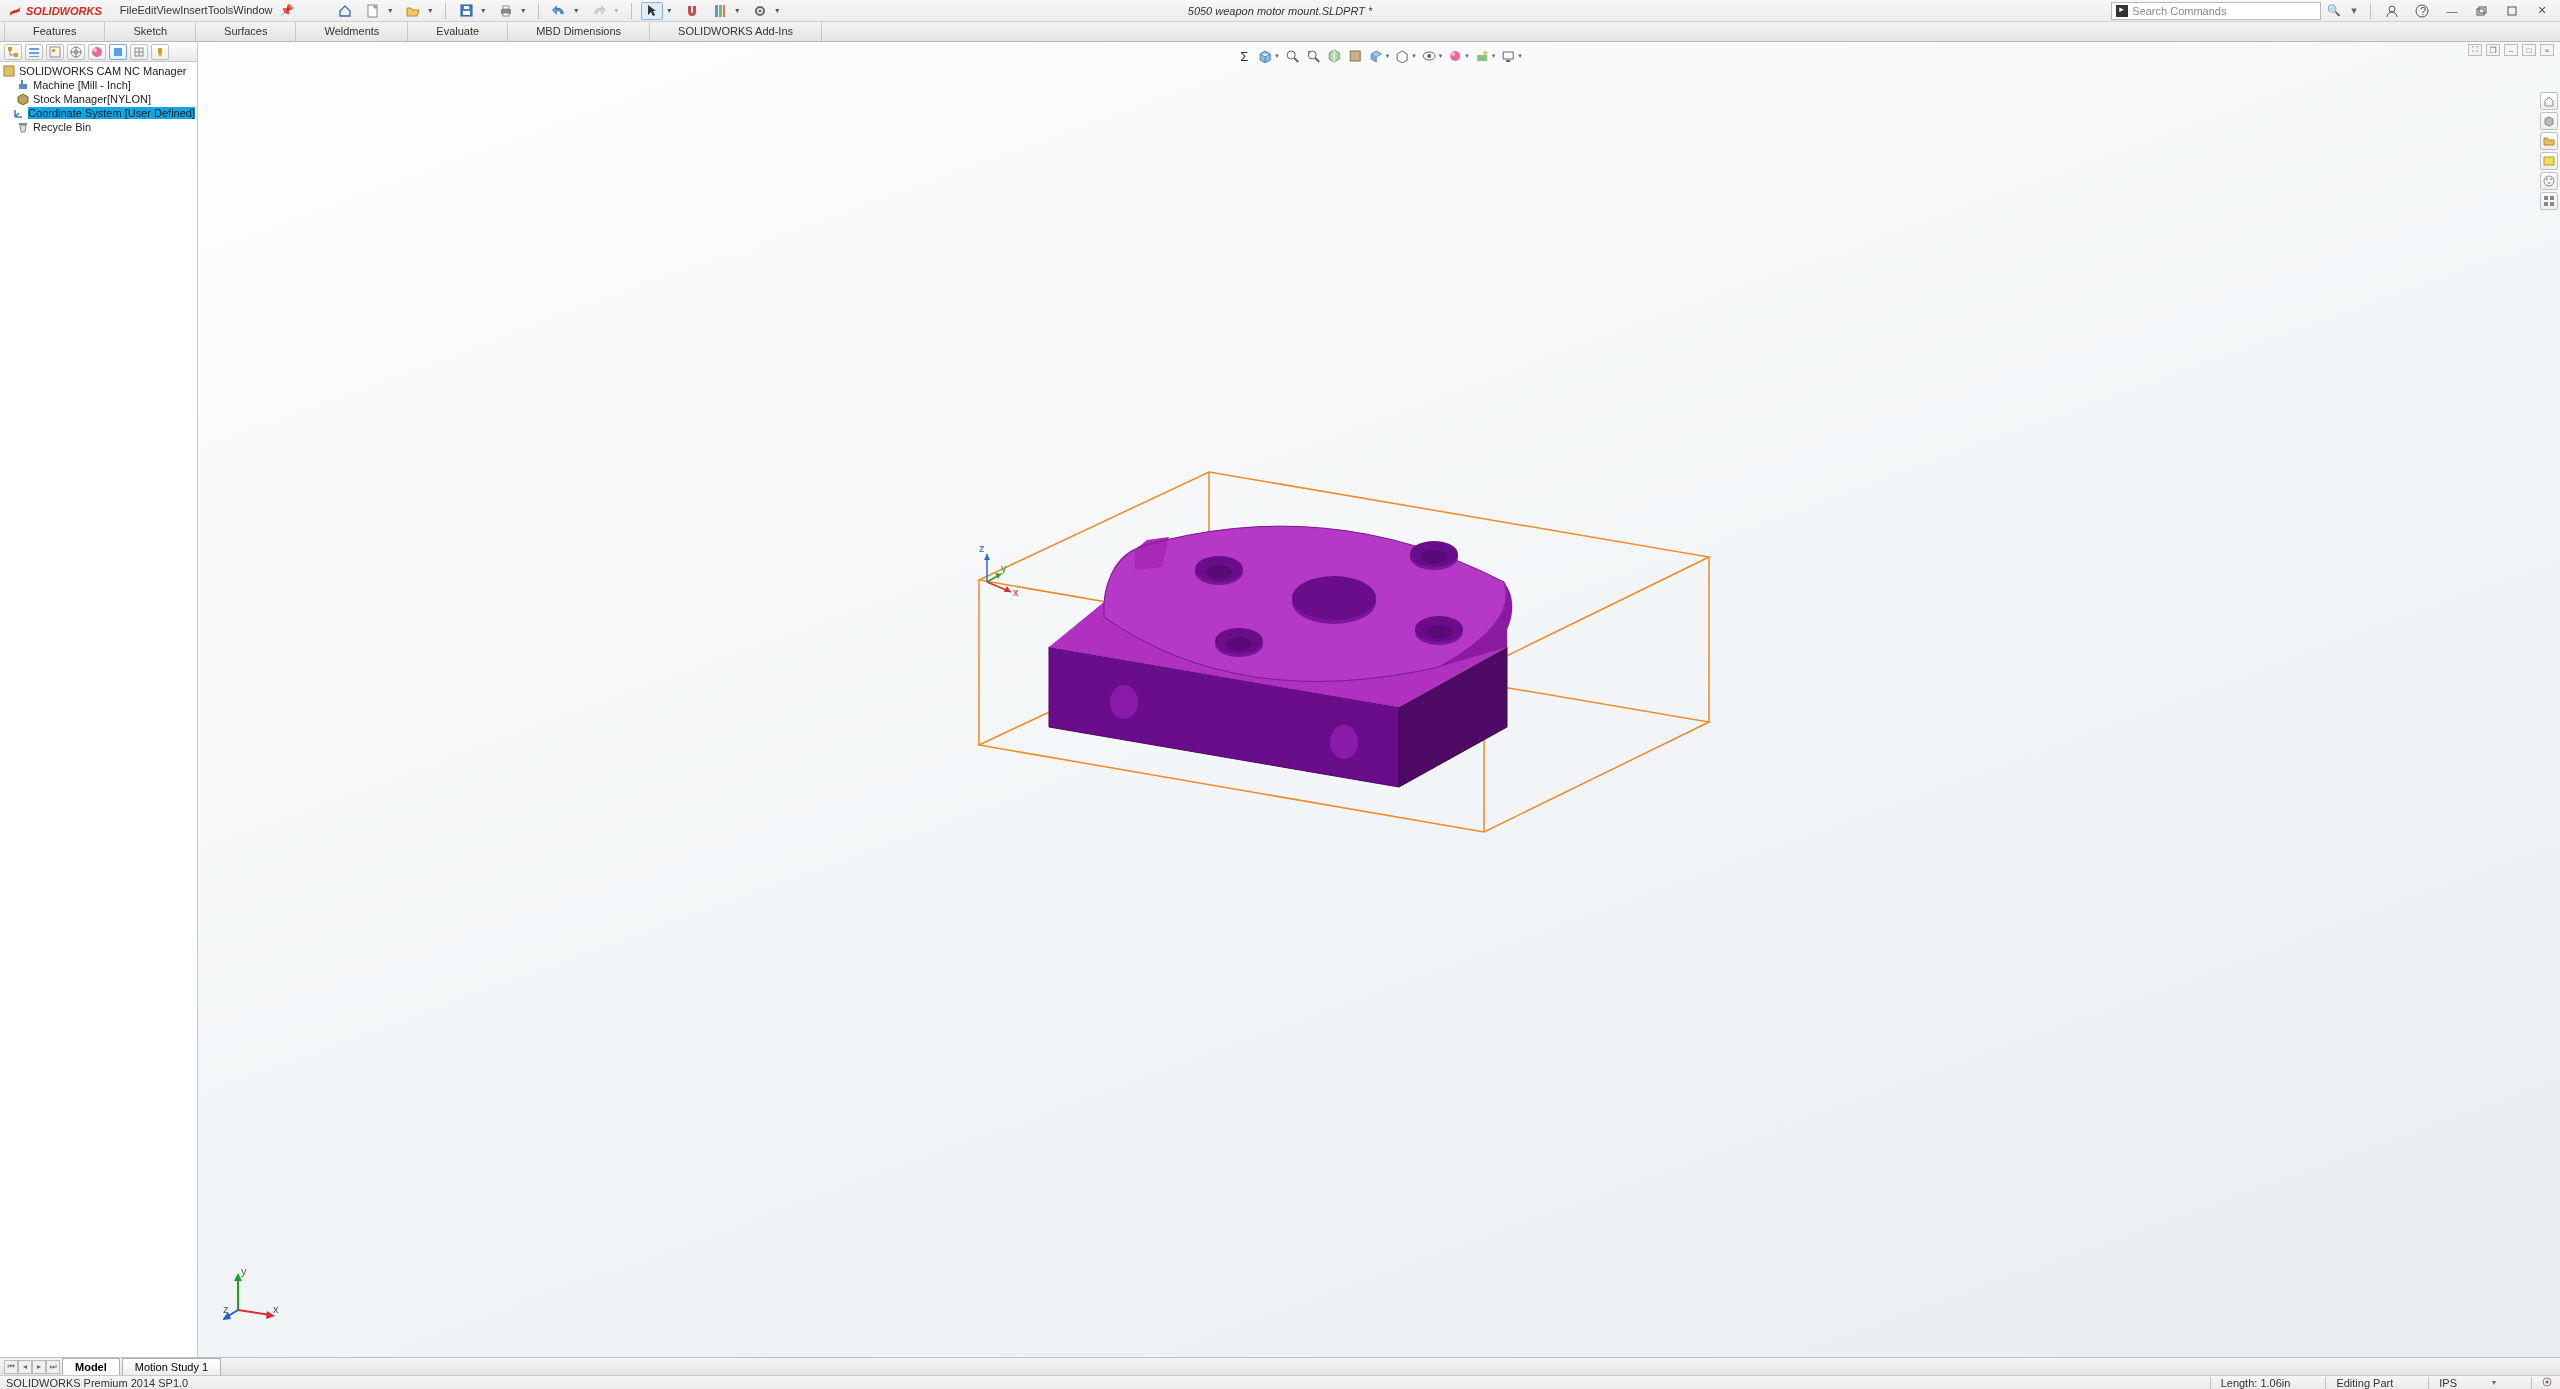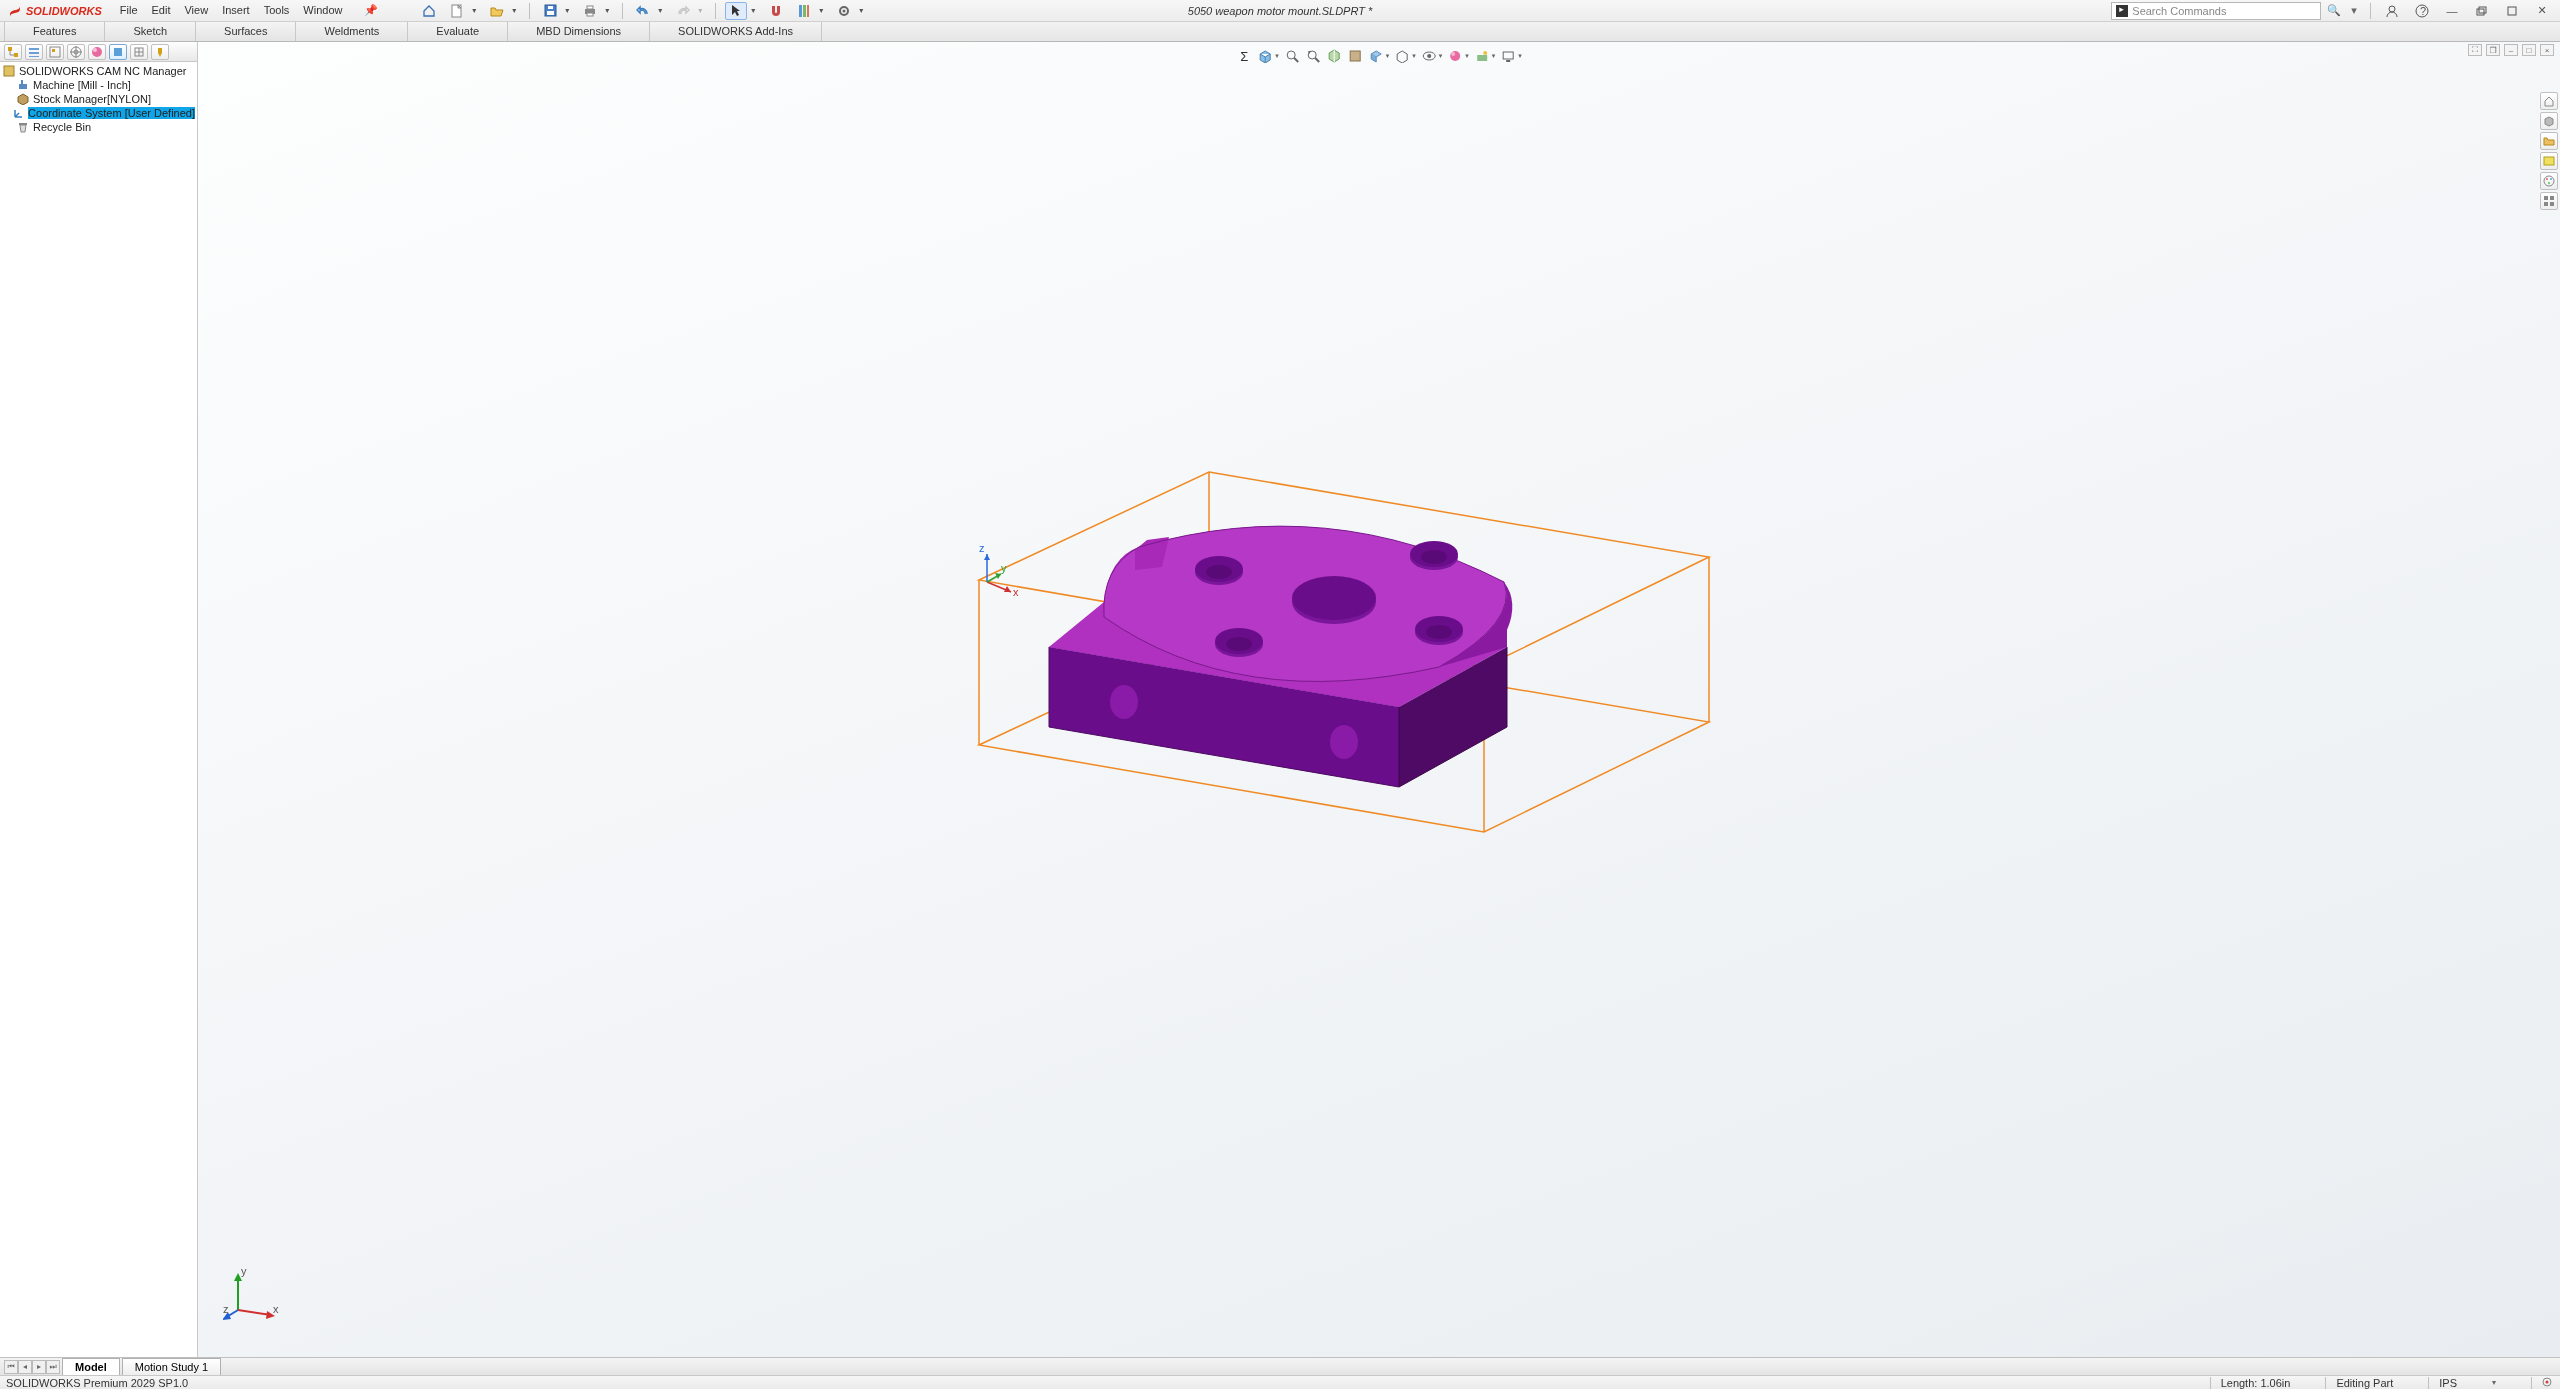--- a/index.html
+++ b/index.html
@@ -2,21 +2,21 @@
 <html><head>
 <meta charset="utf-8">
 <style>
 * { margin: 0; padding: 0; box-sizing: border-box; font-family: "Segoe UI", Tahoma, sans-serif; font-size: 11px; }
 html, body { width: 2560px; height: 1389px; overflow: hidden; background: #fff; }
 
 
 .titlebar { height: 22px; background: linear-gradient(#f7f7f7,#ececec); display:flex; align-items:center; border-bottom:1px solid #d0d0d0;}
 .logo { display:flex; align-items:center; padding:0 8px; font-weight:bold; color:#d9291c; font-style:italic;text-align:right;}
 .logo svg { margin-right:4px;}
-.menu { display:flex; gap:14px; padding-left:10px;}
+.menu { display:flex; padding-left:10px;}
 .menu span { color:#333; cursor:default;}
 .pin { margin-left:8px; color:#666;}
 .tb-spacer { flex:0 0 30px;}
 .quick { display:flex; align-items:center; gap:6px; padding-left:10px;}
 .qbtn { width:22px; height:18px; display:flex; align-items:center; justify-content:center; border:1px solid transparent; border-radius:2px;}
 .qdd { width:8px; color:#555; font-size:8px; margin-left:-2px;}
 .sep { width:1px; height:16px; background:#c0c0c0; margin:0 3px;}
 .doc-title { position:absolute; left:50%; transform:translateX(-50%); color:#333;font-style:italic;}
 .search-wrap { margin-left:auto; display:flex; align-items:center; gap:6px; padding-right:6px;}
 .searchbox { width:210px; height:18px; border:1px solid #b8b8b8; background:#fff; display:flex; align-items:center; padding:0 4px; color:#888;}
@@ -551,21 +551,21 @@
     <div>⏮</div>
     <div>◂</div>
     <div>▸</div>
     <div>⏭</div>
   </div>
   <div class="dtab active">Model</div>
   <div class="dtab">Motion Study 1</div>
 </div>
 
 <div class="status">
-  <span>SOLIDWORKS Premium 2029 SP1.0</span>
+  <span>SOLIDWORKS Premium 2014 SP1.0</span>
   <div class="right">
     <span class="seg">Length: 1.06in</span>
     <span class="seg">Editing Part</span>
     <span class="seg">IPS</span>
     <span style="font-size:8px;color:#666">▾</span>
     <span class="seg"><svg width="12" height="10">
           <circle cx="5" cy="5" r="4" fill="none" stroke="#888"></circle>
           <circle cx="5" cy="5" r="1.5" fill="#d04040"></circle>
         </svg></span>
   </div>

